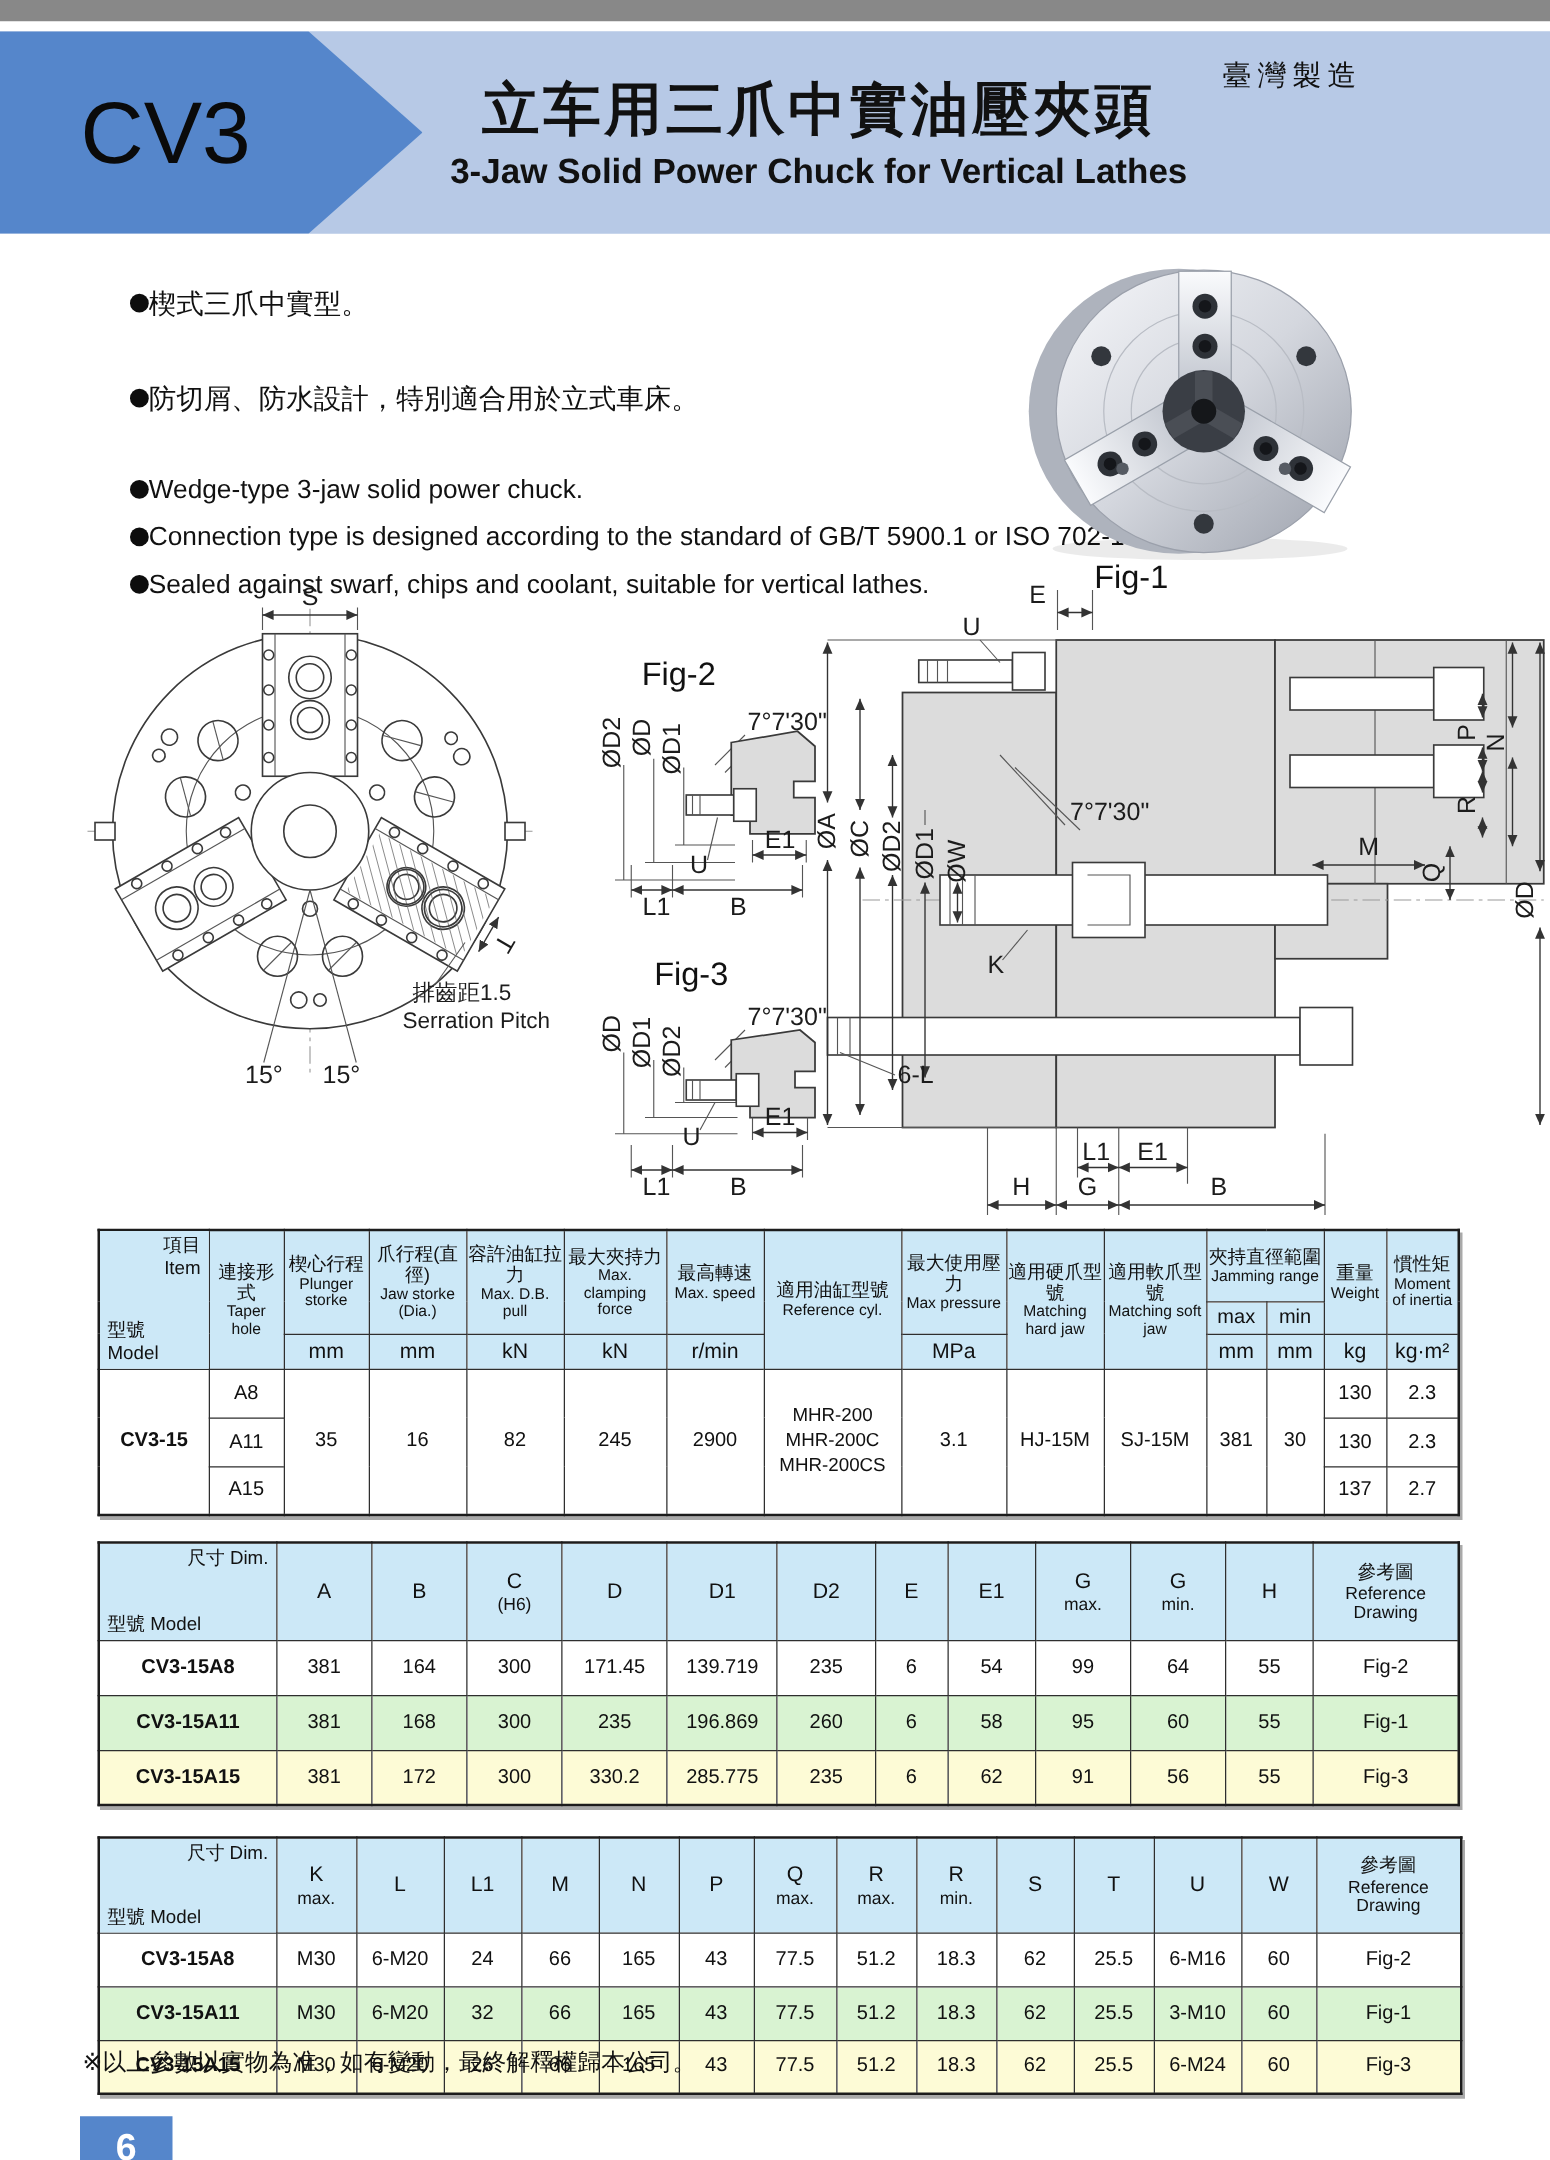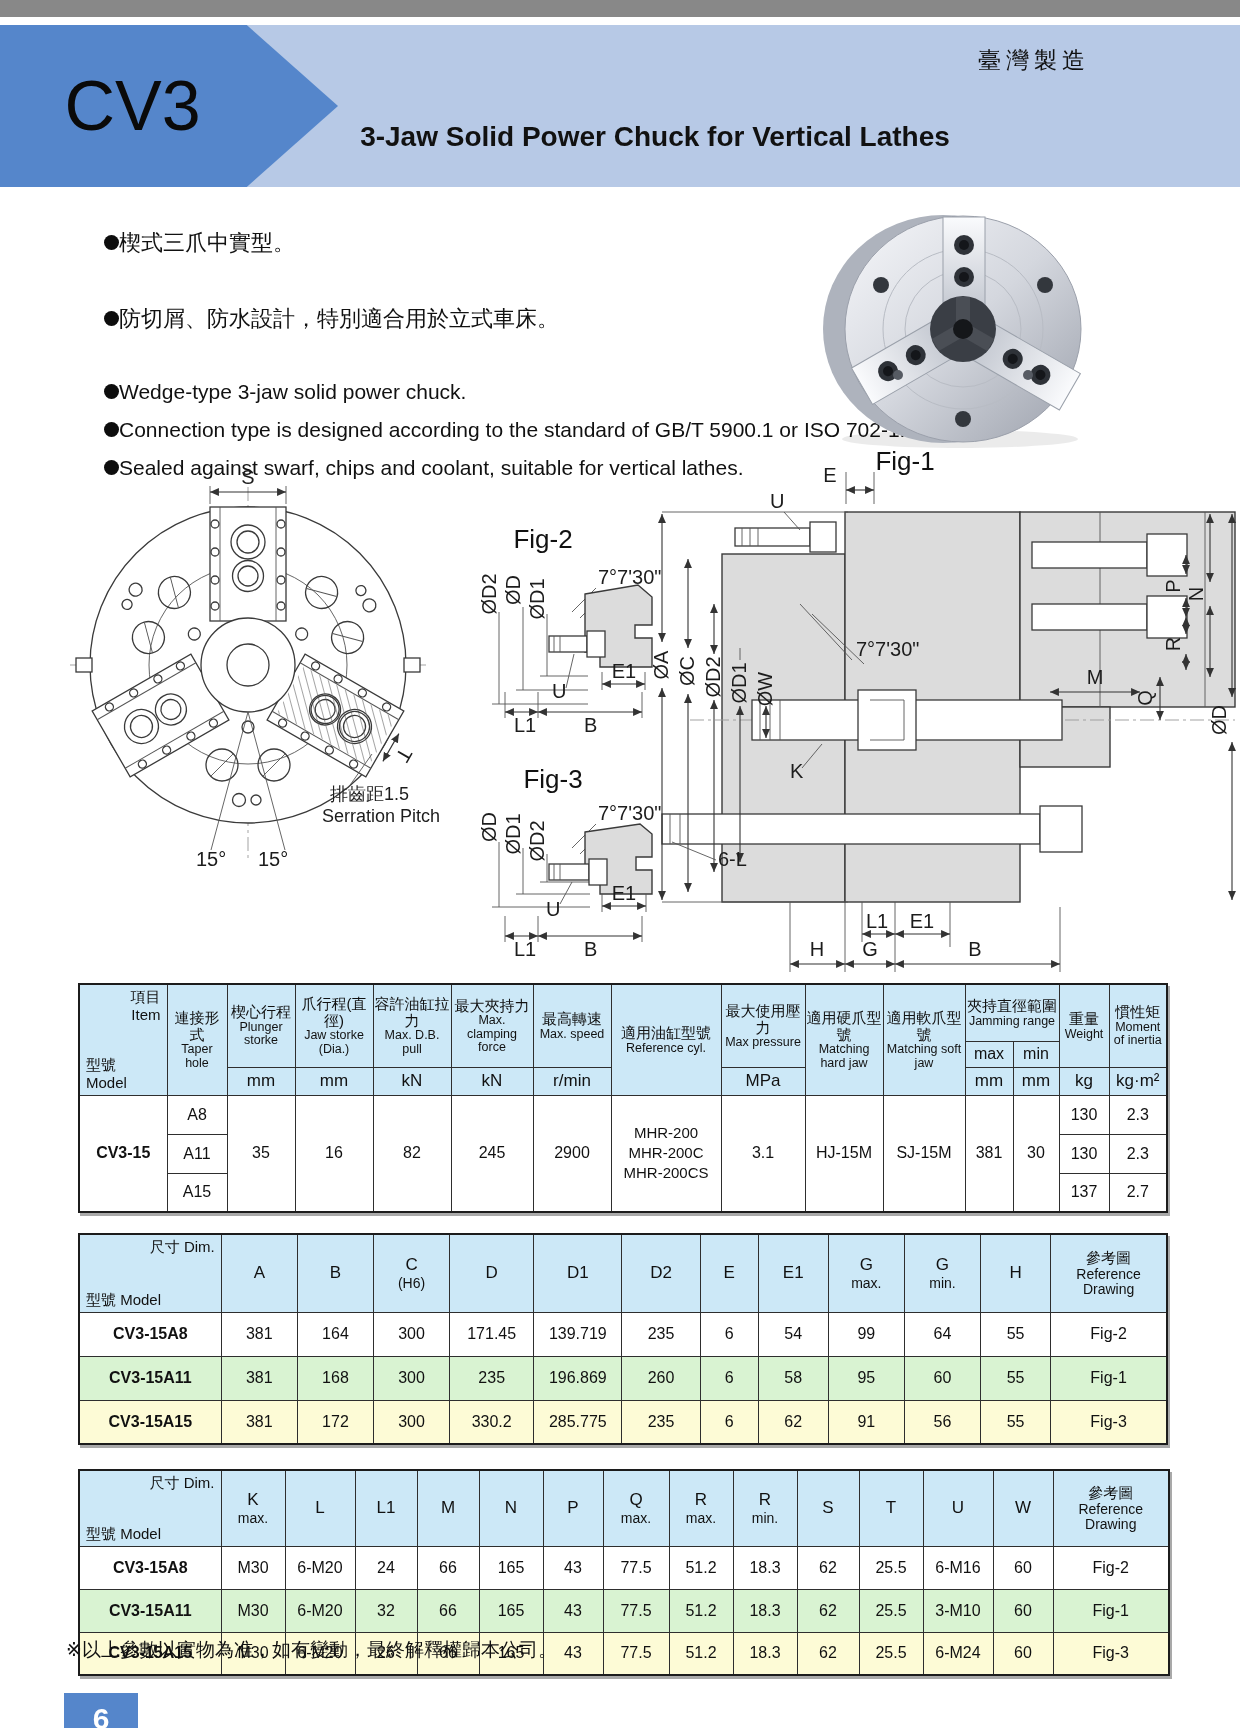--- a/index.html
+++ b/index.html
@@ -57,20 +57,21 @@
     color:#fff;font-size:30px;font-weight:bold;display:flex;align-items:center;justify-content:center;}
 </style>
 </head>
 <body>
 
 <div class="page">
 
   <div class="hdr-band"></div>
   <div class="hdr-arrow"></div>
   <div class="hdr-model">CV3</div>
+  <div class="title-zh">立车用三爪中實油壓夾頭</div>
   <div class="title-en">3-Jaw Solid Power Chuck for Vertical Lathes</div>
   <div class="made-in">臺灣製造</div>
 
   <div class="bullet" style="top:213px">
     <span class="dot"></span>
     <span>楔式三爪中實型。</span>
     </div>
   <div class="bullet" style="top:289px">
     <span class="dot"></span>
     <span>防切屑、防水設計，特別適合用於立式車床。</span>

